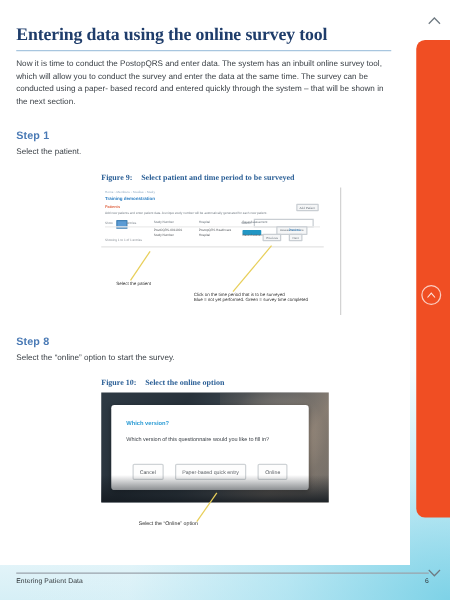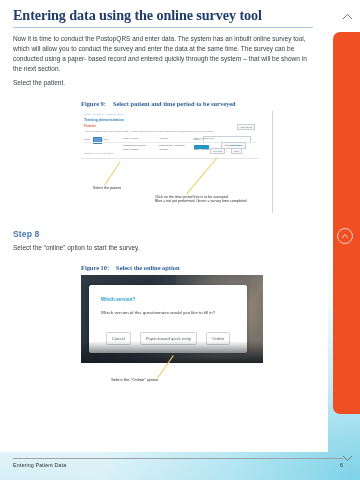--- a/index.html
+++ b/index.html
@@ -41,21 +41,21 @@
     width: 328px;
     height: 452px;
     background: #ffffff;
     overflow: hidden;
   }
 
   
   #doc-content {
     position: absolute;
     left: 13px;
-    top: 7px;
+    top: 20px;
     width: 300px;
   }
 
   .page-title {
     font-family: "Liberation Serif", serif;
     font-size: 14.2px;
     font-weight: bold;
     color: #1f3d6b;
     letter-spacing: -0.1px;
     line-height: 17px;
@@ -350,20 +350,21 @@
   <div id="bg-wash"></div>
 
   <div id="page-sheet">
     <div id="doc-content">
 
       <div class="page-title">Entering data using the online survey tool</div>
       <div class="title-rule"></div>
 
       <div class="body-text">Now it is time to conduct the PostopQRS and enter data. The system has an inbuilt online survey tool, which will allow you to conduct the survey and enter the data at the same time. The survey can be conducted using a paper- based record and entered quickly through the system – that will be shown in the next section.</div>
 
+      <div class="step-heading">Step 1</div>
       <div class="step-sub">Select the patient.</div>
 
       <div class="figure-block">
         <div class="figure-caption">
           <span class="cap-num">Figure 9:</span><span>Select patient and time period to be surveyed</span>
         </div>
 
         <div class="fig9-wrap">
           <div class="fig9-rule-right"></div>
 

